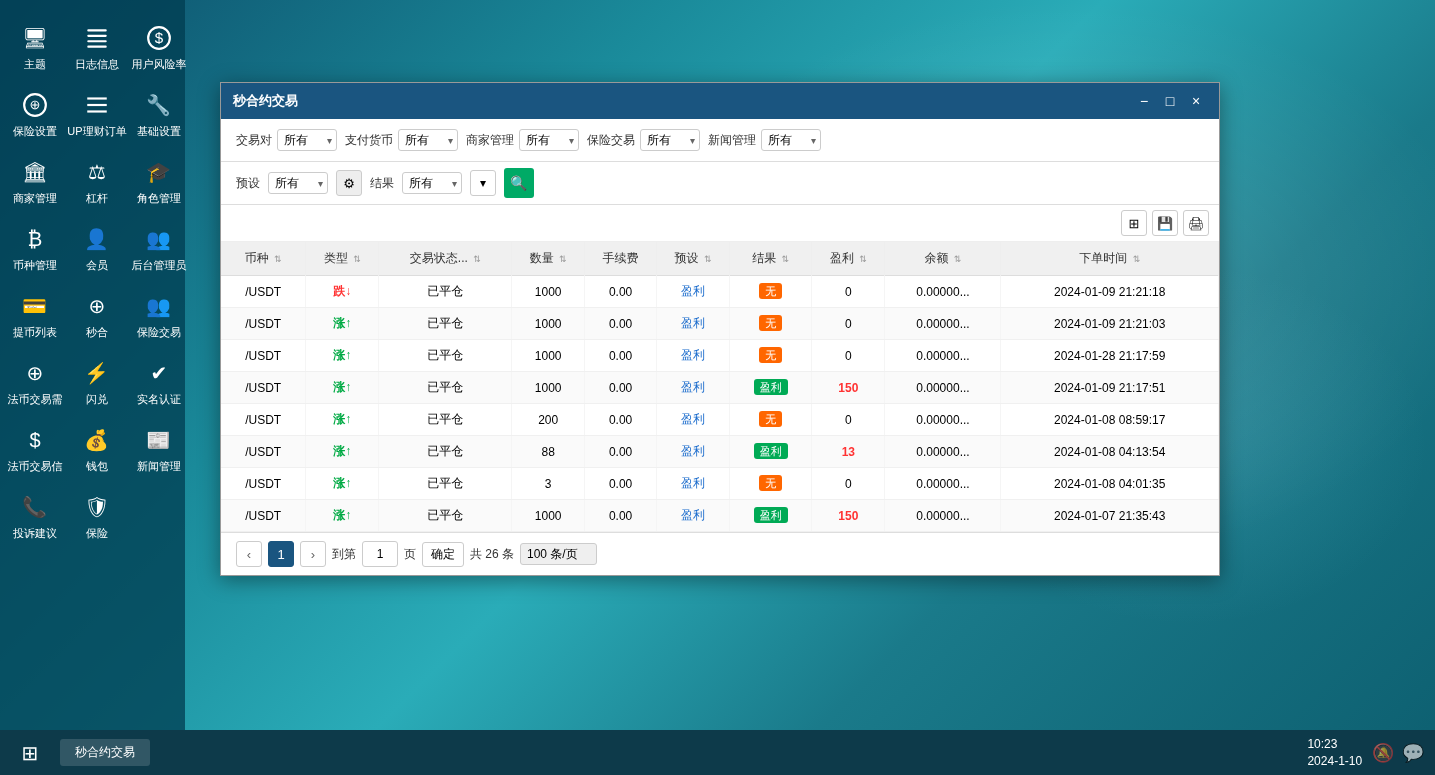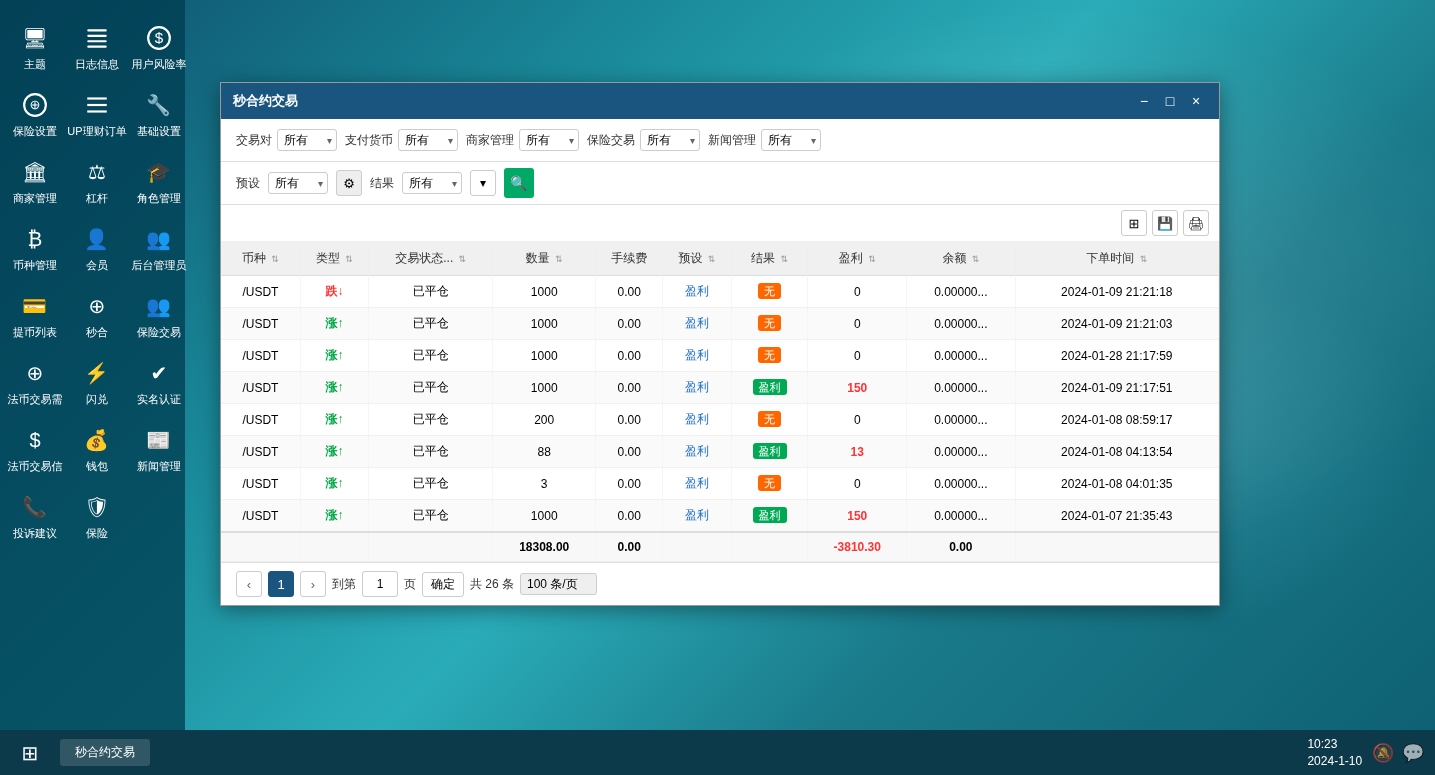--- a/index.html
+++ b/index.html
@@ -708,32 +708,20 @@
     <td class="tag-rise">涨↑</td>
     <td>已平仓</td>
     <td>1000</td>
     <td>0.00</td>
     <td class="profit-blue">盈利</td>
     <td><span class="badge-green">盈利</span></td>
     <td class="profit-red">150</td>
     <td>0.00000...</td>
     <td>2024-01-07 21:35:43</td>
   </tr>
-            <tr class="summary-row">
-  <td></td>
-  <td></td>
-  <td></td>
-  <td>18308.00</td>
-  <td>0.00</td>
-  <td></td>
-  <td></td>
-  <td style="color:#ff3333;font-weight:bold">-3810.30</td>
-  <td>0.00</td>
-  <td></td>
-</tr>
           </tbody>
       </table>
     </div>
 
     <div class="pagination">
       <div class="page-btn">‹</div>
       <div class="page-btn active">1</div>
       <div class="page-btn">›</div>
       <span class="page-text">到第</span>
       <input class="page-input" type="text" value="1" style="">

